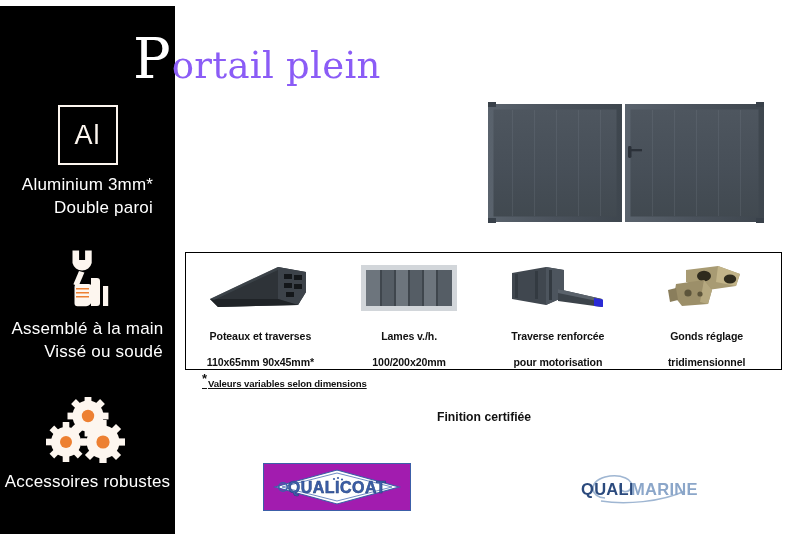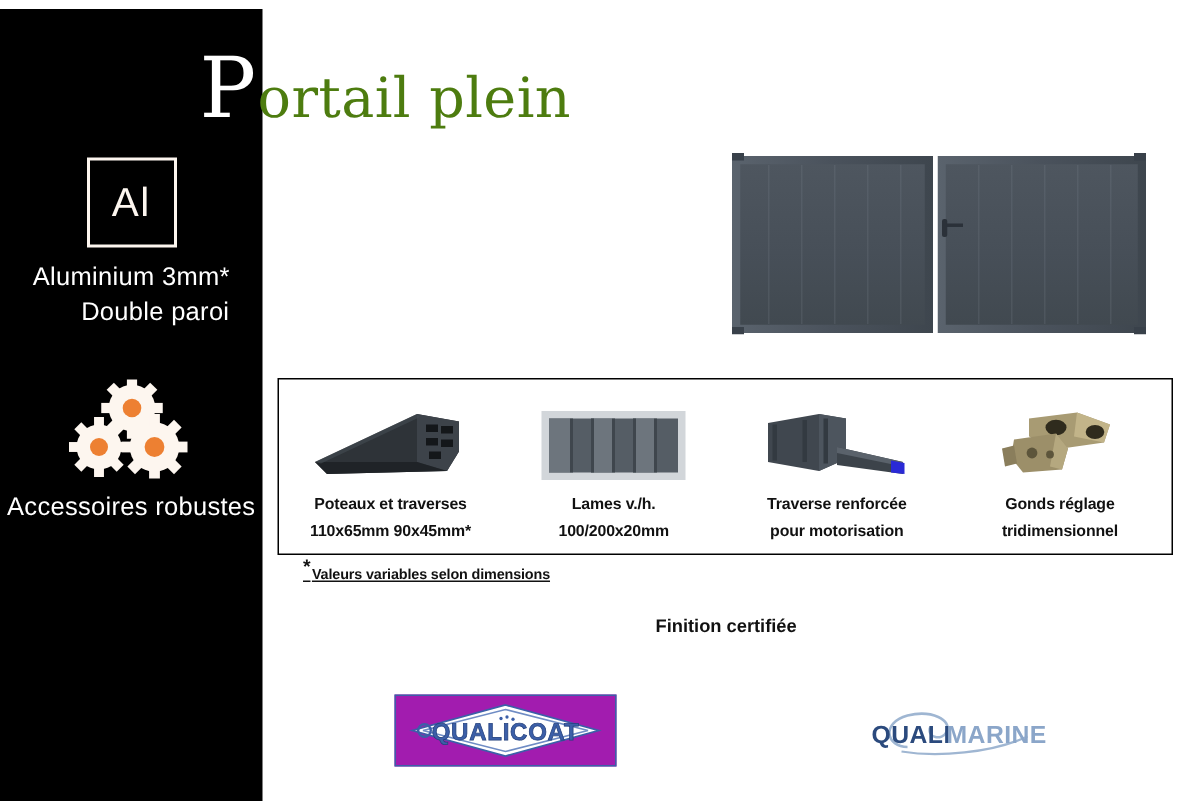--- a/index.html
+++ b/index.html
@@ -39,38 +39,38 @@
   .title{
     position:absolute;left:133px;top:26px;height:56px;
     display:flex;align-items:baseline;white-space:nowrap;
     font-family:"DejaVu Serif","Liberation Serif",serif;
   }
   .title .cap-letter{
     font-size:56px;color:#ffffff;line-height:1;font-weight:400;
     font-family:"DejaVu Serif","Liberation Serif",serif;
   }
   .title .rest{
-    font-size:37px;color:#4d7c0f;line-height:1;font-weight:400;
+    font-size:37px;color:#8b5cf6;line-height:1;font-weight:400;
     margin-left:1px;letter-spacing:.3px;
     font-family:"DejaVu Serif","Liberation Serif",serif;
     margin-top:21px;
   }
 
   
   .gate{position:absolute;left:472px;top:92px;width:312px;height:131px;}
 
   
   .strip{
     position:absolute;left:185px;top:252px;width:597px;height:118px;
     border:1.6px solid #000;box-sizing:border-box;background:#fff;
     display:flex;
   }
   .prod{
     flex:1 1 0;display:flex;flex-direction:column;align-items:center;
-    justify-content:center;padding-top:6px;box-sizing:border-box;
+    justify-content:space-between;padding-top:6px;box-sizing:border-box;
   }
   .prod .img{height:58px;display:flex;align-items:center;justify-content:center;}
   .prod .lbl{
     font-size:10.6px;font-weight:bold;color:#111;text-align:center;line-height:14px;
     letter-spacing:-.1px;margin-top:3px;
     font-family:"Liberation Sans","DejaVu Sans",sans-serif;
   }
   .prod .lbl2{margin-top:4px;}
 
   
@@ -106,20 +106,48 @@
   <div class="sidebar">
 
     <div class="feature" style="margin-top:99px;">
       <div class="al-box">
         <span>Al</span>
       </div>
       <div class="cap">Aluminium 3mm*</div>
       <div class="cap second">Double paroi</div>
     </div>
 
+    <div class="feature" style="margin-top:33px;">
+      <div class="icon-wrap">
+        <svg width="60" height="62" viewBox="0 0 60 62" aria-hidden="true">
+          <g fill="#fdf6ef">
+
+            <path d="M14.5 2.5 h6.6 v9.5 h6.0 v-9.5 h6.6 v12.6
+                     a9.9 9.9 0 0 1 -19.2 0 z"></path>
+
+            <path d="M21.0 23.0 l5.4 1.5 -6.0 14.0 -5.0 -2.2 z"></path>
+
+            <path d="M19.5 36.0 h11.0 a3.2 3.2 0 0 1 3.2 3.2 v13.4
+                     a5.6 5.6 0 0 1 -5.6 5.6 h-8.6 a3.0 3.0 0 0 1 -3.0 -3.0
+                     v-16.2 a3.0 3.0 0 0 1 3.0 -3.0 z"></path>
+
+            <rect x="18.0" y="40.0" width="13.0" height="1.5" fill="#ed8032"></rect>
+            <rect x="18.0" y="44.0" width="13.0" height="1.5" fill="#ed8032"></rect>
+            <rect x="18.0" y="48.0" width="13.0" height="1.5" fill="#ed8032"></rect>
+
+            <path d="M33.0 30.0 h6.0 a3.0 3.0 0 0 1 3.0 3.0 v22.0
+                     a3.0 3.0 0 0 1 -3.0 3.0 h-6.0 z"></path>
+
+            <path d="M45.0 38.0 h5.2 v20.0 h-5.2 z"></path>
+          </g>
+        </svg>
+      </div>
+      <div class="cap">Assemblé à la main</div>
+      <div class="cap second">Vissé ou soudé</div>
+    </div>
 
     <div class="feature" style="margin-top:38px;">
       <div class="icon-wrap">
         <svg width="84" height="66" viewBox="0 0 84 66" aria-hidden="true">
           <g fill="#fdf6ef">
 
             <g transform="translate(42,19)">
               <g>
                 <circle r="15.5"></circle>
                 <g id="t1">

